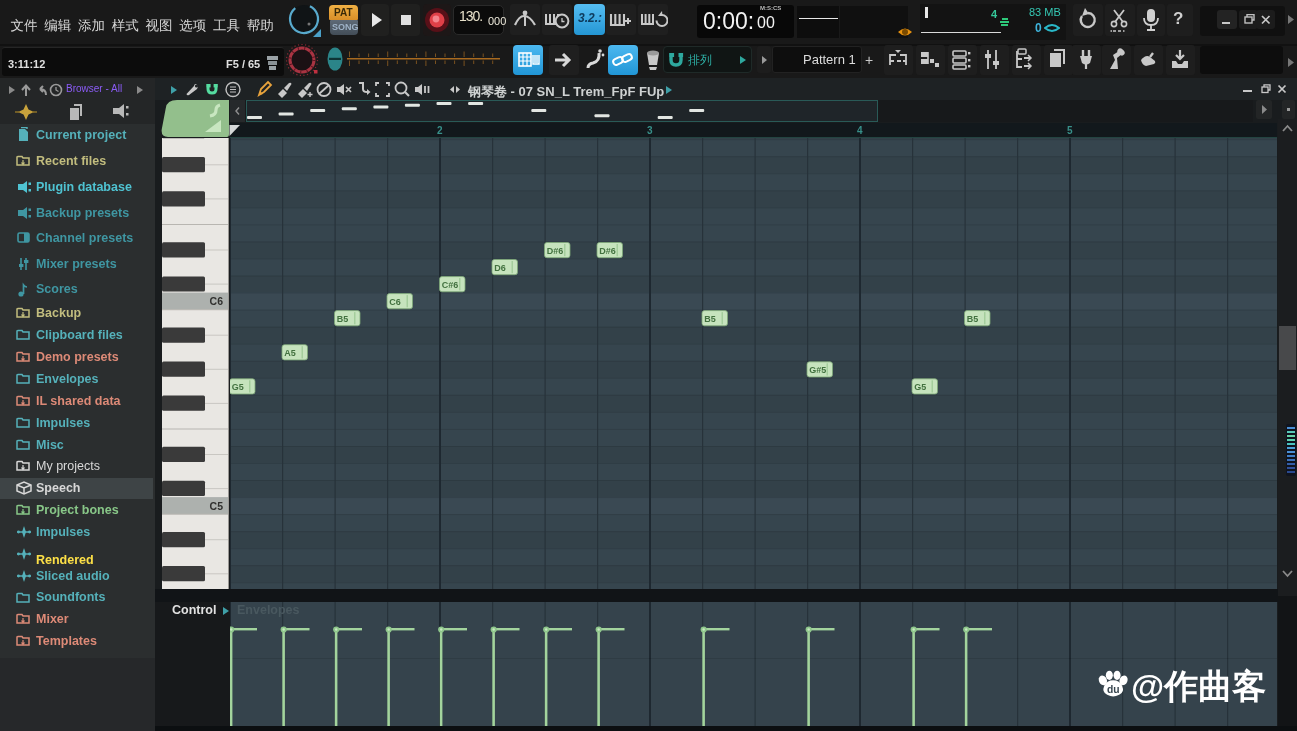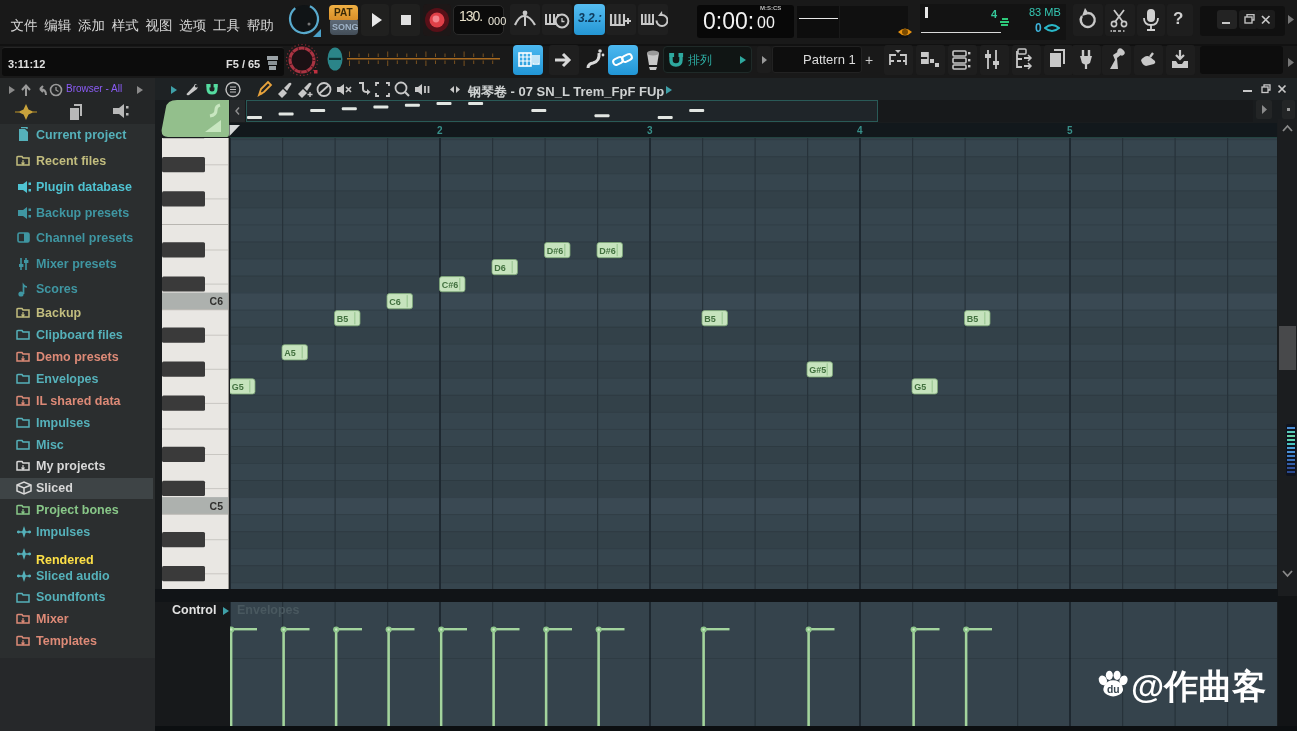--- a/index.html
+++ b/index.html
@@ -376,26 +376,26 @@
   </svg>
 <span class="abs" style="left:36px;top:416px;font-size:12.5px;font-weight:bold;color:#55b1ba">Impulses</span>
 <svg style="position:absolute;left:16px;top:437px" width="16" height="16" viewBox="0 0 16 16">
     <path d="M1 4 L1 12 L13 12 L13 5 L7 5 L6 3.5 L2 3.5 Z" fill="none" stroke="#55b1ba" stroke-width="1.5"></path>
   </svg>
 <span class="abs" style="left:36px;top:438px;font-size:12.5px;font-weight:bold;color:#55b1ba">Misc</span>
 <svg style="position:absolute;left:16px;top:458px" width="16" height="16" viewBox="0 0 16 16">
     <path d="M1 4 L1 12 L13 12 L13 5 L7 5 L6 3.5 L2 3.5 Z" fill="none" stroke="#d8d8d8" stroke-width="1.5"></path>
     <path d="M7 7 L7 11 M5.5 9.5 L7 11.5 L8.5 9.5" stroke="#d8d8d8" stroke-width="1.2" fill="none"></path>
   </svg>
-<span class="abs" style="left:36px;top:459px;font-size:12.5px;font-weight:bold;color:#d8d8d8">My projects</span>
+<span class="abs" style="left:36px;top:459px;font-size:12.5px;font-weight:normal;color:#d8d8d8">My projects</span>
 <svg style="position:absolute;left:16px;top:480px" width="16" height="16" viewBox="0 0 16 16">
     <path d="M1 5 L8 2 L15 5 L15 11 L8 14 L1 11 Z" fill="none" stroke="#d8d8d8" stroke-width="1.5"></path>
     <path d="M1 5 L8 8 L15 5 M8 8 L8 14" stroke="#d8d8d8" stroke-width="1.5" fill="none"></path>
   </svg>
-<span class="abs" style="left:36px;top:481px;font-size:12.5px;font-weight:bold;color:#d8d8d8">Sliced</span>
+<span class="abs" style="left:36px;top:481px;font-size:12.5px;font-weight:bold;color:#d8d8d8">Speech</span>
 <svg style="position:absolute;left:16px;top:502px" width="16" height="16" viewBox="0 0 16 16">
     <path d="M1 4 L1 12 L13 12 L13 5 L7 5 L6 3.5 L2 3.5 Z" fill="none" stroke="#88c788" stroke-width="1.5"></path>
     <path d="M7 7 L7 11 M5.5 9.5 L7 11.5 L8.5 9.5" stroke="#88c788" stroke-width="1.2" fill="none"></path>
   </svg>
 <span class="abs" style="left:36px;top:503px;font-size:12.5px;font-weight:bold;color:#88c788">Project bones</span>
 <svg style="position:absolute;left:16px;top:524px" width="16" height="16" viewBox="0 0 16 16">
     <path d="M8 2 L10 8 L8 14 L6 8 Z" fill="#55b1ba"></path>
     <path d="M1 8 L15 8" stroke="#55b1ba" stroke-width="1.5"></path>
     <circle cx="2.5" cy="8" r="1.4" fill="#55b1ba"></circle>
     <circle cx="13.5" cy="8" r="1.4" fill="#55b1ba"></circle>

